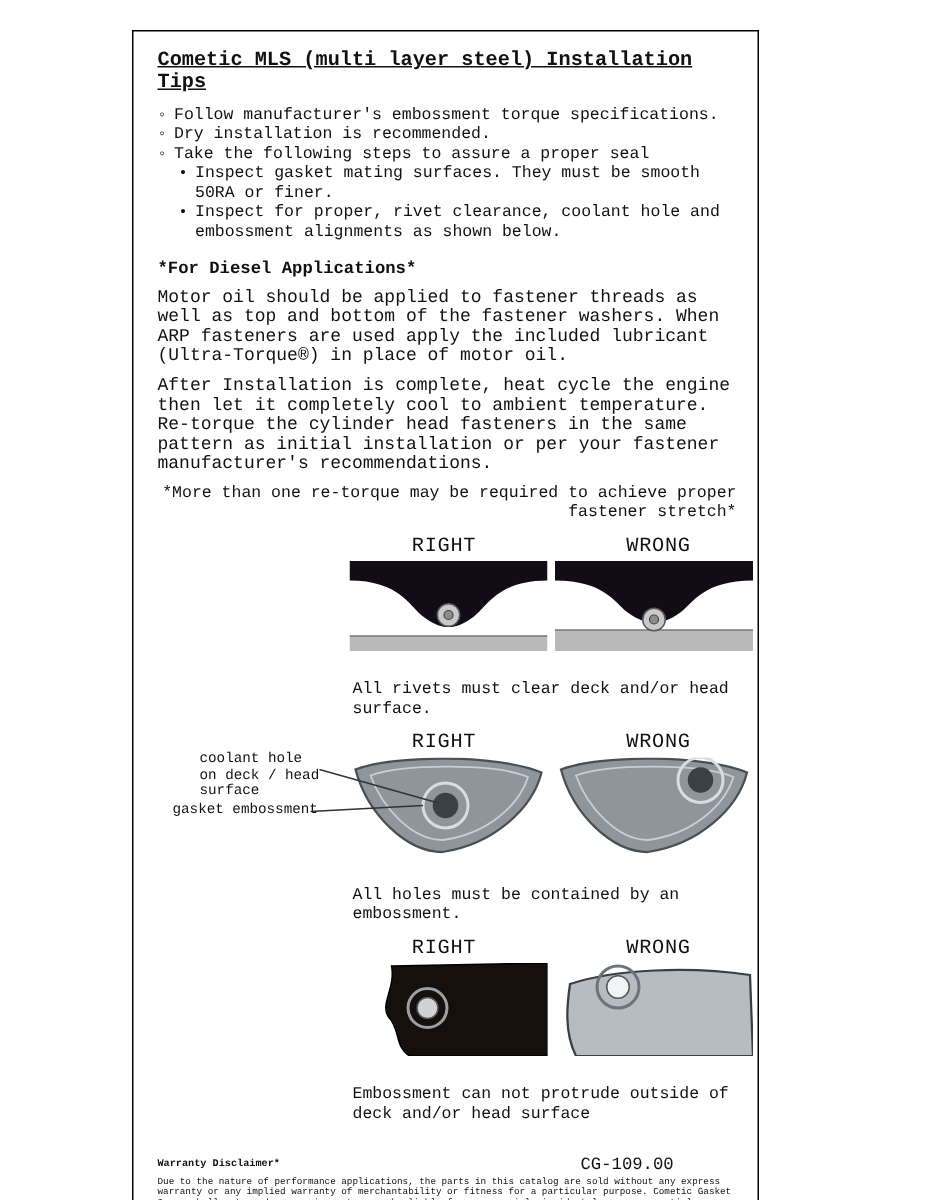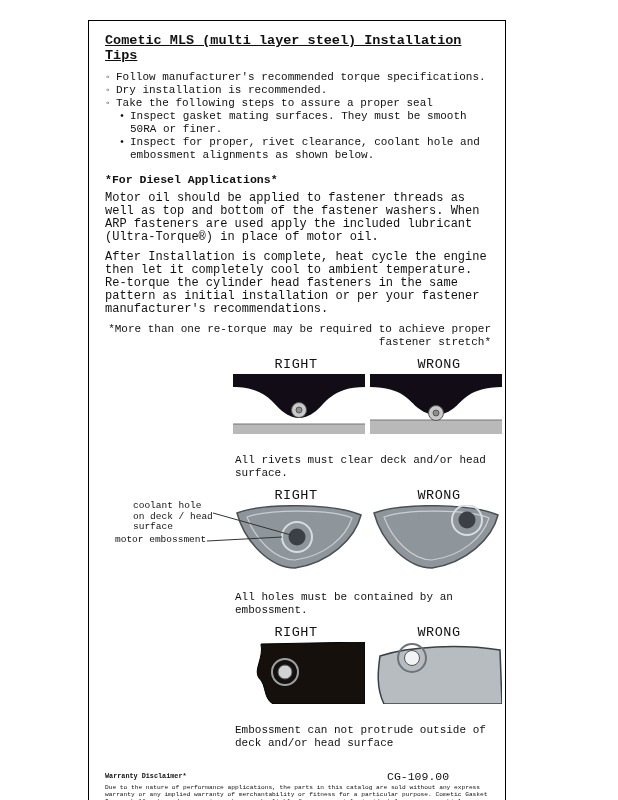--- a/index.html
+++ b/index.html
@@ -34,21 +34,21 @@
 </style>
 </head>
 <body>
 
 <div class="page">
   <div class="frame">
 
     <h1 class="doc-title">Cometic MLS (multi layer steel) Installation Tips</h1>
 
     <ul class="tips">
-      <li><span class="blt">◦</span><span>Follow manufacturer's recommended torque specifications.</span></li>
+      <li><span class="blt">◦</span><span>Follow manufacturer's embossment torque specifications.</span></li>
       <li><span class="blt">◦</span><span>Dry installation is recommended.</span></li>
       <li><span class="blt">◦</span><span>Take the following steps to assure a proper seal</span></li>
       <li class="sub"><span class="blt">•</span><span>Inspect gasket mating surfaces.  They must be smooth 50RA or finer.</span></li>
       <li class="sub"><span class="blt">•</span><span>Inspect for proper, rivet clearance, coolant hole and embossment alignments as shown below.</span></li>
     </ul>
 
     <div class="diesel-head">*For Diesel Applications*</div>
     <p class="para">Motor oil should be applied to fastener threads as well as top and bottom of the fastener washers. When ARP fasteners are used apply the included lubricant (Ultra-Torque®) in place of motor oil.</p>
     <p class="para">After Installation is complete, heat cycle the engine then let it completely cool to ambient temperature. Re-torque the cylinder head fasteners in the same pattern as initial installation or per your fastener manufacturer's recommendations.</p>
     <p class="note">*More than one re-torque may be required to achieve proper fastener stretch*</p>
@@ -80,21 +80,21 @@
         </div>
         <div class="dg-caption">All rivets must clear deck and/or head surface.</div>
       </div>
 
       <div class="dg-row">
         <div class="dg-labels">
           <span>RIGHT</span>
           <span>WRONG</span>
         </div>
         <div class="callout co1">coolant hole on deck / head surface</div>
-        <div class="callout co2">motor embossment</div>
+        <div class="callout co2">gasket embossment</div>
         <svg class="co-lines" viewBox="0 0 300 66">
           <line x1="98" y1="10" x2="176" y2="32" stroke="#333" stroke-width="1"></line>
           <line x1="92" y1="38" x2="167" y2="34" stroke="#333" stroke-width="1"></line>
         </svg>
         <div class="dg-images">
           <svg width="132" height="66" viewBox="0 0 132 66">
             <path d="M4,8 C30,-2 100,-2 128,10 C122,34 96,58 62,63 C38,63 12,38 4,8 Z" fill="#8f969b" stroke="#4a4f54" stroke-width="1.5"></path>
             <path d="M14,12 C36,4 98,4 119,13 C113,32 92,51 62,55 C42,55 22,34 14,12 Z" fill="none" stroke="#c9ced2" stroke-width="1.2"></path>
             <circle cx="64" cy="32" r="15" fill="none" stroke="#d8dde0" stroke-width="2"></circle>
             <circle cx="64" cy="32" r="8.5" fill="#3a4045"></circle>

